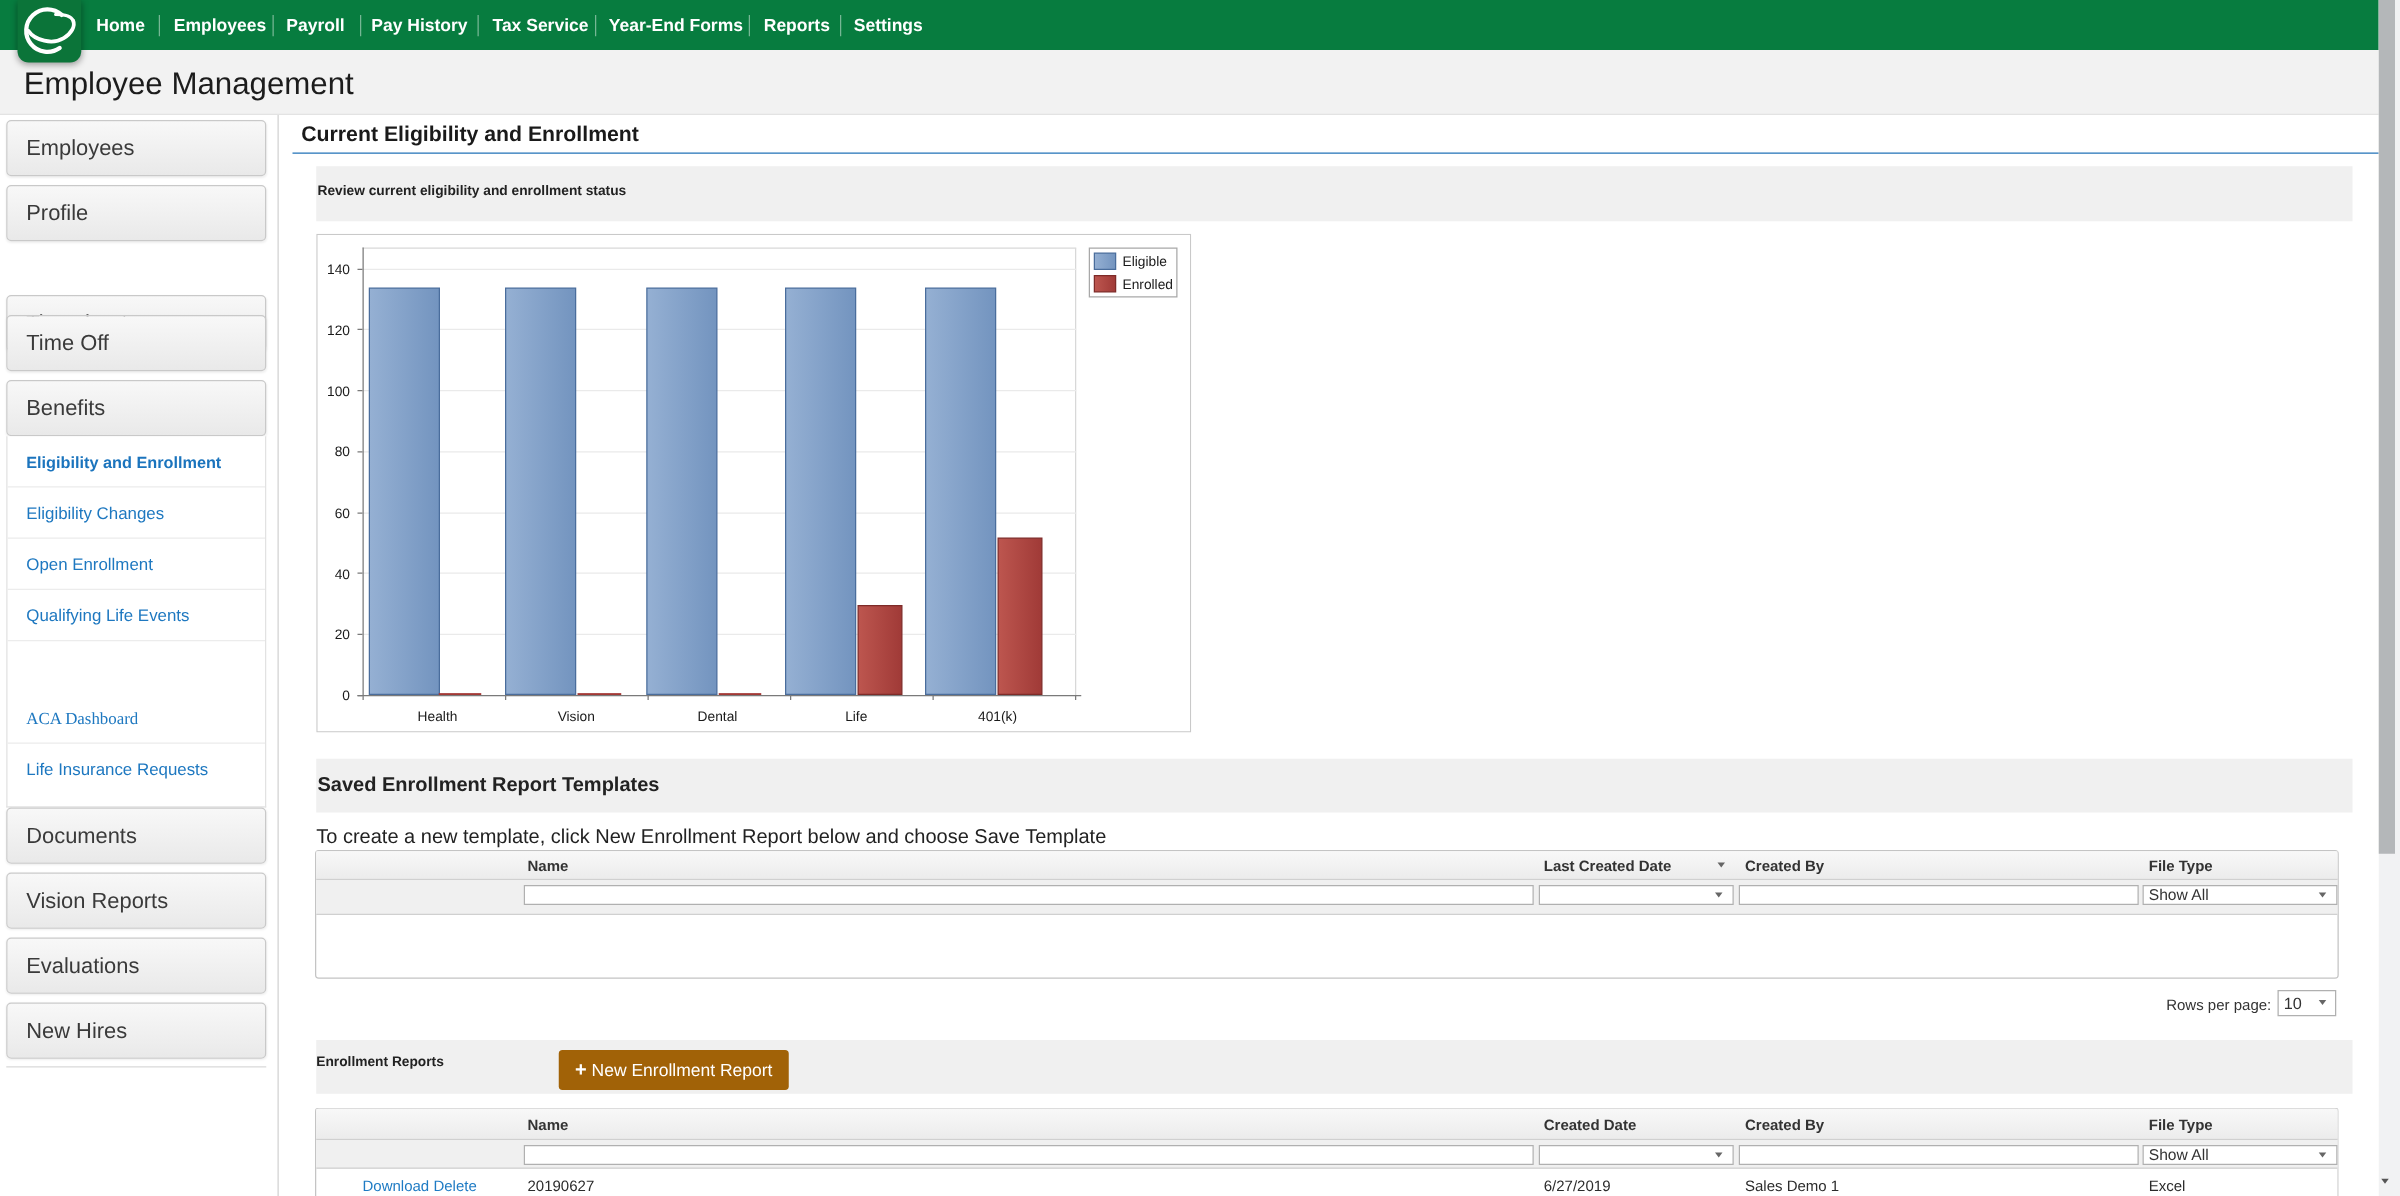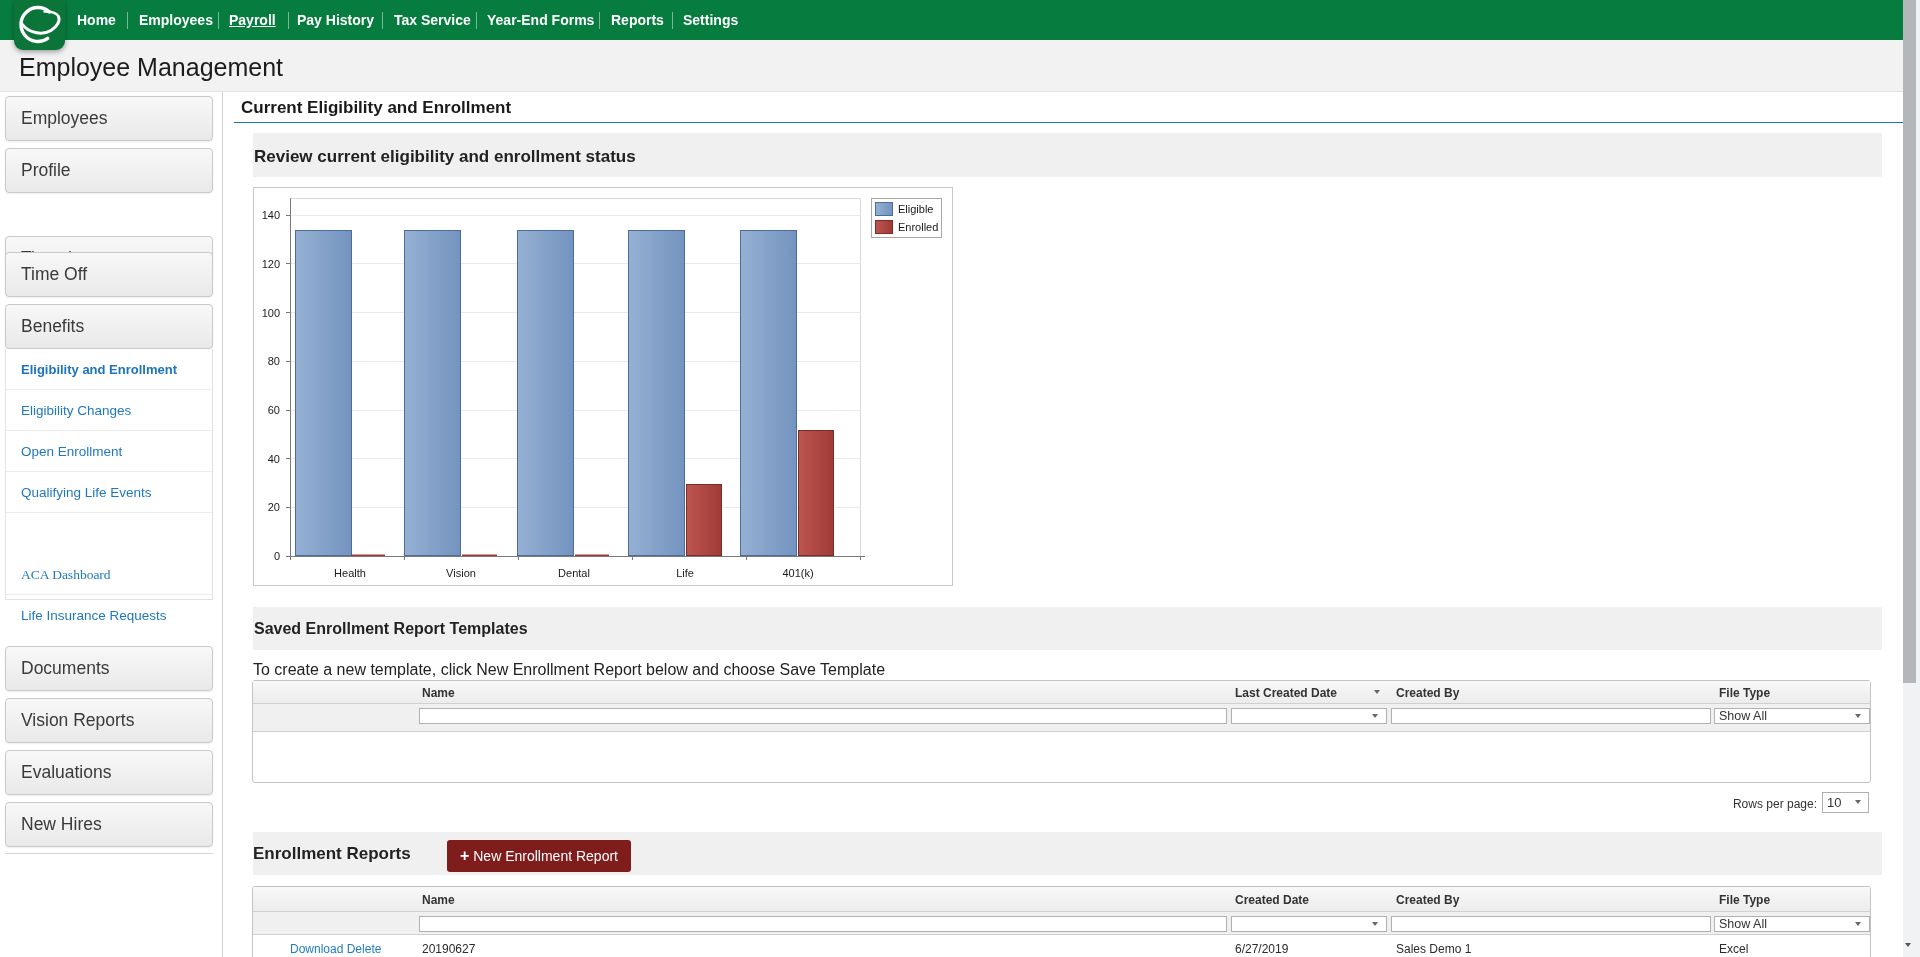--- a/index.html
+++ b/index.html
@@ -17,28 +17,28 @@
   
   #hband { left:0; top:40px; width:1903px; height:52px; background:#f2f2f2;
     border-bottom:1px solid #e3e3e3; }
   #h1 { left:19px; top:53px; font-size:25px; color:#1c1c1c; letter-spacing:0px; }
   
   #sidebar { left:0; top:92px; width:223px; height:865px; background:#fff;
     border-right:1px solid #d2d2d2; }
   .sbtn { left:5px; width:208px; height:45px; border:1px solid #c9c9c9; border-radius:4px;
     background:linear-gradient(#f8f8f8,#e9e9e9); color:#3a3a3a; font-size:17.5px;
     line-height:43px; padding-left:15px; box-shadow:0 1px 2px rgba(0,0,0,0.07); }
-  #submenu { left:5px; top:349px; width:208px; height:251px; background:#fff;
+  #submenu { left:5px; top:349px; width:208px; height:297px; background:#fff;
     border:1px solid #e2e2e2; border-top:none; }
   .subitem { position:absolute; left:0; width:206px; height:41px; line-height:41px;
     padding-left:15px; font-size:13.5px; color:#1e78c0; border-bottom:1px solid #ececec; }
   
   .ctitle { font-size:17px; font-weight:bold; color:#1a1a1a; }
   .band { left:253px; width:1629px; height:44px; background:#f0f0f0; }
-  .bandtxt { position:absolute; left:1px; top:14px; font-size:17px; font-weight:bold; color:#222; }
+  .bandtxt { position:absolute; left:1px; top:14px; font-size:11px; font-weight:bold; color:#222; }
   .link { color:#1e7bc4 !important; text-decoration:none; }
   
   .grid { width:1619px; border:1px solid #c4c4c4; background:#fff; }
   .ghead { position:absolute; left:0; top:0; width:100%; height:21px;
     background:linear-gradient(#f8f8f8,#ececec); border-bottom:1px solid #d0d0d0; }
   .ghead span { position:absolute; top:4px; font-size:12px; font-weight:bold; color:#333; }
   .gfilter { position:absolute; left:0; width:100%; background:#f0f0f0;
     border-bottom:1px solid #d0d0d0; }
   .finput { position:absolute; height:16px; background:#fff; border:1px solid #b0b0b0; }
   .combo { position:absolute; height:16px; background:#fff; border:1px solid #b0b0b0;
@@ -53,21 +53,21 @@
   #sbthumb { left:1903px; top:0; width:13px; height:683px; background:#b4b7b9; }
 </style>
 </head>
 <body>
 <div id="page">
   <div class="abs" id="nav"></div>
   <div class="abs navitem" style="left:77px;">Home</div>
   <div class="abs navsep" style="left:127px;"></div>
   <div class="abs navitem" style="left:139px;">Employees</div>
   <div class="abs navsep" style="left:218px;"></div>
-  <div class="abs navitem" style="left:229px;text-decoration:underline;">Payroll</div>
+  <div class="abs navitem" style="left:229px;">Payroll</div>
   <div class="abs navsep" style="left:288px;"></div>
   <div class="abs navitem" style="left:297px;">Pay History</div>
   <div class="abs navsep" style="left:382px;"></div>
   <div class="abs navitem" style="left:394px;">Tax Service</div>
   <div class="abs navsep" style="left:476px;"></div>
   <div class="abs navitem" style="left:487px;">Year-End Forms</div>
   <div class="abs navsep" style="left:599px;"></div>
   <div class="abs navitem" style="left:611px;">Reports</div>
   <div class="abs navsep" style="left:672px;"></div>
   <div class="abs navitem" style="left:683px;">Settings</div>
@@ -219,21 +219,21 @@
     <div class="combo" style="left:1461px; top:27px; width:156px;">Show All</div>
     <div class="dtri" style="left:1602px; top:33px;"></div>
   </div>
   <div class="abs" style="left:1700px; top:797px; width:117px; text-align:right; font-size:12px; color:#333;">Rows per page:</div>
   <div class="abs combo" style="left:1822px; top:792px; width:47px; height:21px; line-height:19px; font-size:13px;">10</div>
   <div class="abs dtri" style="left:1855px; top:800px;"></div>
 
   <div class="abs band" style="top:832px; height:43px;">
       <span class="bandtxt" style="top:12px; left:0px;">Enrollment Reports</span>
     </div>
-  <div class="abs" id="newbtn" style="left:447px; top:840px; width:184px; height:32px; background:#7f1d1d; border-radius:3px; color:#fff; font-size:14px; line-height:32px; text-align:center;"><b style="font-size:16px;">+</b> New Enrollment Report</div>
+  <div class="abs" id="newbtn" style="left:447px; top:840px; width:184px; height:32px; background:#a16207; border-radius:3px; color:#fff; font-size:14px; line-height:32px; text-align:center;"><b style="font-size:16px;">+</b> New Enrollment Report</div>
 
   <div class="abs grid" style="left:252px; top:886px; height:71px; border-bottom:none; border-radius:3px 3px 0 0;">
     <div class="ghead" style="height:25px;">
       <span style="left:169px; top:6px;">Name</span>
       <span style="left:982px; top:6px;">Created Date</span>
       <span style="left:1143px; top:6px;">Created By</span>
       <span style="left:1466px; top:6px;">File Type</span>
     </div>
     <div class="gfilter" style="top:25px; height:23px;"></div>
     <div class="finput" style="left:166px; top:29px; width:808px;"></div>

